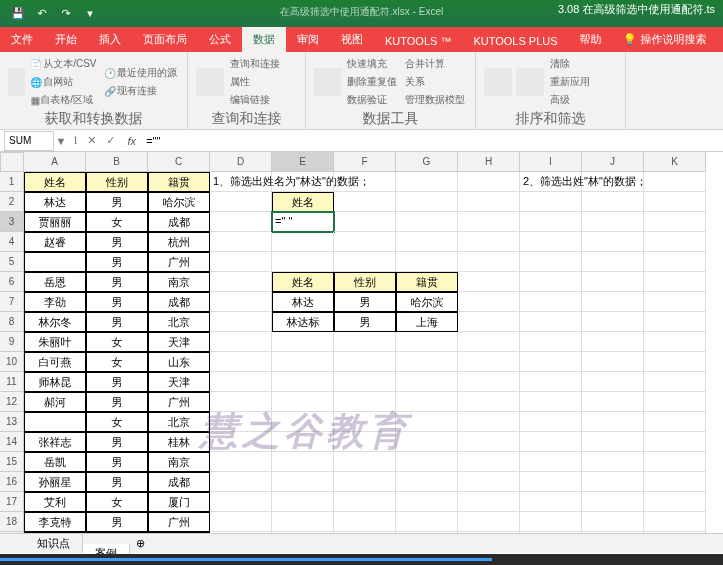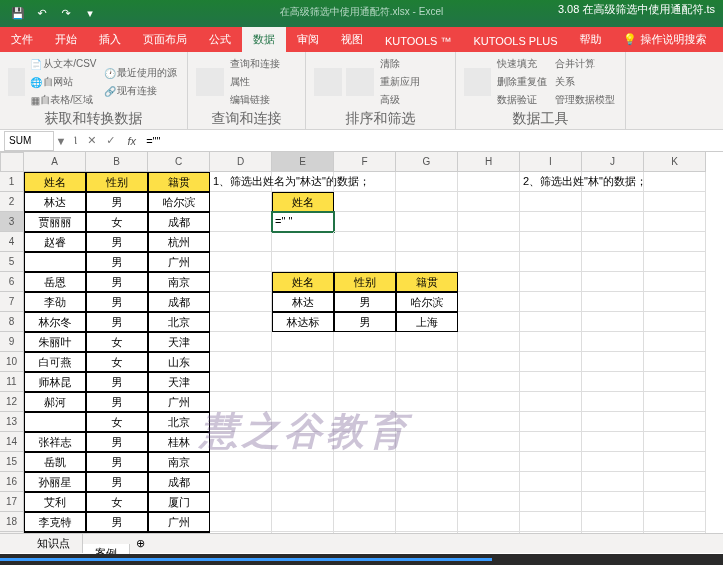--- a/index.html
+++ b/index.html
@@ -32,21 +32,21 @@
 
 .sheet-area { display: flex; height: 385px; overflow: hidden; position: relative; }
 .corner { width: 24px; height: 20px; background: #f3f2f1; border: 1px solid #ccc; }
 .cols { display: flex; }
 .col-h { width: 62px; height: 20px; background: #f3f2f1; border-right: 1px solid #ccc; border-bottom: 1px solid #ccc; text-align: center; font-size: 10px; color: #555; line-height: 19px; }
 .row-h { width: 24px; height: 20px; background: #f3f2f1; border-right: 1px solid #ccc; border-bottom: 1px solid #ccc; text-align: center; font-size: 10px; color: #555; line-height: 19px; }
 .row-h.active, .col-h.active { background: #d2d2d2; }
 .grid-body { overflow: hidden; }
 .grid-row { display: flex; }
 .cell { width: 62px; height: 20px; border-right: 1px solid #ddd; border-bottom: 1px solid #ddd; font-size: 11px; padding: 0 3px; line-height: 19px; overflow: hidden; white-space: nowrap; text-align: center; }
-.hdr { background: #fde047; font-weight: 500; border: 1px solid #000; }
+.hdr { background: #fef9c3; font-weight: 500; border: 1px solid #000; }
 .bord { border: 1px solid #000; }
 .sel { outline: 2px solid #217346; outline-offset: -1px; background: #fff; text-align: left; }
 .left { text-align: left; }
 
 .sheettabs { position: absolute; bottom: 12px; left: 0; right: 0; height: 20px; background: #f3f2f1; display: flex; align-items: center; border-top: 1px solid #ccc; padding-left: 25px; }
 .stab { padding: 2px 12px; font-size: 11px; border-right: 1px solid #ccc; cursor: pointer; }
 .stab.active { background: #fff; border-bottom: 2px solid #217346; margin-top: 22px; }
 .stab-add { padding: 0 6px; cursor: pointer; }
 
 .progress { position: absolute; bottom: 0; left: 0; right: 0; height: 11px; background: #2a2a2a; }
@@ -109,65 +109,65 @@
         <div class="rg-item">
             <span>属性</span>
           </div>
         <div class="rg-item">
             <span>编辑链接</span>
           </div>
       </div>
     </div>
     <div class="ribbon-label">查询和连接</div>
   </div>
+  <div class="ribbon-group" style="width:170px">
+    <div class="rg-row">
+      <div class="big-icon"></div>
+      <div style="display:flex;flex-direction:column">
+        <div class="rg-item">
+            <span>快速填充</span>
+          </div>
+        <div class="rg-item">
+            <span>删除重复值</span>
+          </div>
+        <div class="rg-item">
+            <span>数据验证</span>
+          </div>
+      </div>
+      <div style="display:flex;flex-direction:column">
+        <div class="rg-item">
+            <span>合并计算</span>
+          </div>
+        <div class="rg-item">
+            <span>关系</span>
+          </div>
+        <div class="rg-item">
+            <span>管理数据模型</span>
+          </div>
+      </div>
+    </div>
+    <div class="ribbon-label">数据工具</div>
+  </div>
   <div class="ribbon-group" style="width:150px">
     <div class="rg-row">
       <div class="big-icon"></div>
       <div class="big-icon"></div>
       <div style="display:flex;flex-direction:column">
         <div class="rg-item">
             <span>清除</span>
           </div>
         <div class="rg-item">
             <span>重新应用</span>
           </div>
         <div class="rg-item">
             <span>高级</span>
           </div>
       </div>
     </div>
     <div class="ribbon-label">排序和筛选</div>
-  </div>
-  <div class="ribbon-group" style="width:170px">
-    <div class="rg-row">
-      <div class="big-icon"></div>
-      <div style="display:flex;flex-direction:column">
-        <div class="rg-item">
-            <span>快速填充</span>
-          </div>
-        <div class="rg-item">
-            <span>删除重复值</span>
-          </div>
-        <div class="rg-item">
-            <span>数据验证</span>
-          </div>
-      </div>
-      <div style="display:flex;flex-direction:column">
-        <div class="rg-item">
-            <span>合并计算</span>
-          </div>
-        <div class="rg-item">
-            <span>关系</span>
-          </div>
-        <div class="rg-item">
-            <span>管理数据模型</span>
-          </div>
-      </div>
-    </div>
-    <div class="ribbon-label">数据工具</div>
   </div>
 </div>
 
 <div class="formula-row">
   <div class="name-box">SUM</div>
   <div class="nb-drop">▼</div>
   <div class="fx-btns">
     <span>Ⲓ</span>
     <span>✕</span>
     <span>✓</span>

